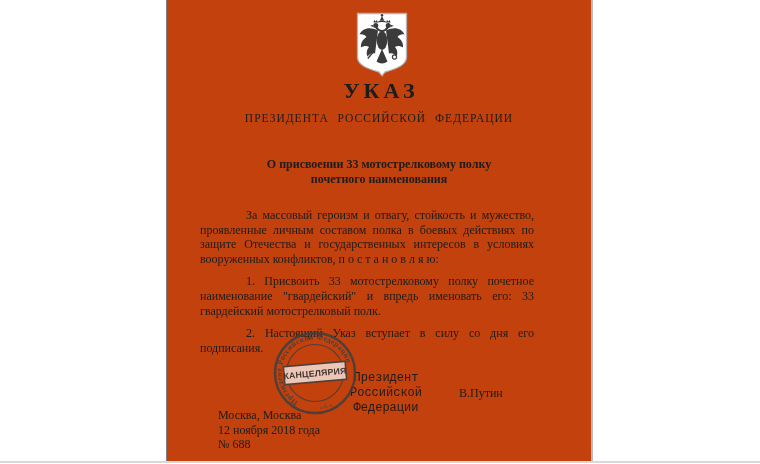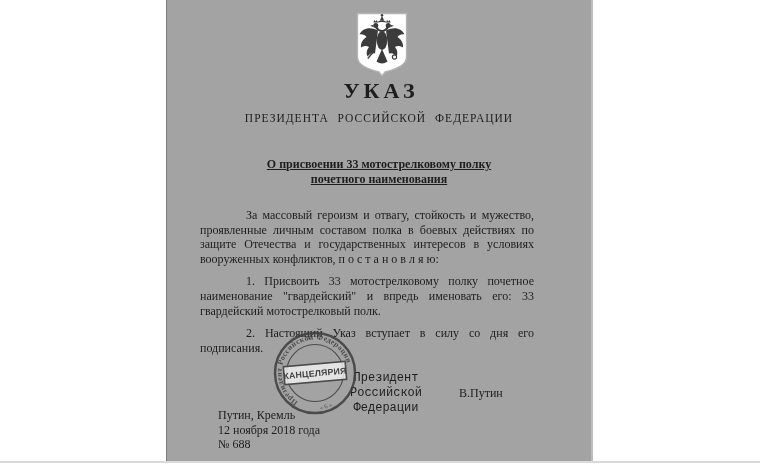--- a/index.html
+++ b/index.html
@@ -6,35 +6,35 @@
   body{
     width:760px;height:464px;position:relative;overflow:hidden;
     background:#ffffff;color:#1d1d1d;
     font-family:"Liberation Serif", serif;
   }
   
   .edge-left  {position:absolute;left:166px;top:0;width:1px;height:462px;background:#7f7f7f;}
   .edge-right {position:absolute;left:591px;top:0;width:2px;height:462px;background:#bcbcbc;}
   .edge-bottom{position:absolute;left:0;top:461px;width:760px;height:2px;background:#d9d9d9;}
 
-  .page{position:absolute;left:167px;top:0;width:424px;height:461px;background:#a3a3a3;}
+  .page{position:absolute;left:167px;top:0;width:424px;height:461px;background:#c2410c;}
 
   .emblem{position:absolute;left:186px;top:11px;width:58px;height:68px;}
 
   .heading{
     position:absolute;top:80px;left:0;width:100%;text-align:center;
     font-size:22px;font-weight:600;letter-spacing:4px;text-indent:4px;line-height:22px;
   }
   .subheading{
     position:absolute;top:112px;left:0;width:100%;text-align:center;
     font-size:11.5px;font-weight:400;letter-spacing:1px;word-spacing:5px;line-height:13px;
   }
   .doc-title{
     position:absolute;top:157px;left:0;width:100%;text-align:center;
-    font-size:12px;font-weight:700;line-height:15px;text-decoration:underline;
+    font-size:12px;font-weight:700;line-height:15px;
   }
   .body-text{
     position:absolute;top:200px;left:25px;width:350px;
     font-size:12px;line-height:14.6px;text-align:justify;
   }
   .body-text p{margin:8px;text-indent:46px;}
 
   .sig-post{
     position:absolute;top:371px;left:148px;width:142px;text-align:center;
     font-size:12px;line-height:15px;font-family:Liberation Mono, monospace;
@@ -103,21 +103,21 @@
     <p>2. Настоящий Указ вступает в силу со дня его подписания.</p>
   </div>
 
   <div class="sig-post">
     <div>Президент</div>
     <div>Российской Федерации</div>
   </div>
   <div class="sig-name">В.Путин</div>
 
   <div class="footer">
-    <div>Путин, Кремль</div>
+    <div>Москва, Москва</div>
     <div>12 ноября 2018 года</div>
     <div>№ 688</div>
   </div>
 
   <div class="stamp">
     <svg viewBox="-51 -51 102 102" width="102" height="102" aria-hidden="true">
       <g opacity="0.88">
         <circle r="40" fill="none" stroke="#3f3f3f" stroke-width="2.4"></circle>
         <circle r="28.5" fill="none" stroke="#3f3f3f" stroke-width="1.1"></circle>
         <g transform="rotate(-18)" fill="#3f3f3f">

